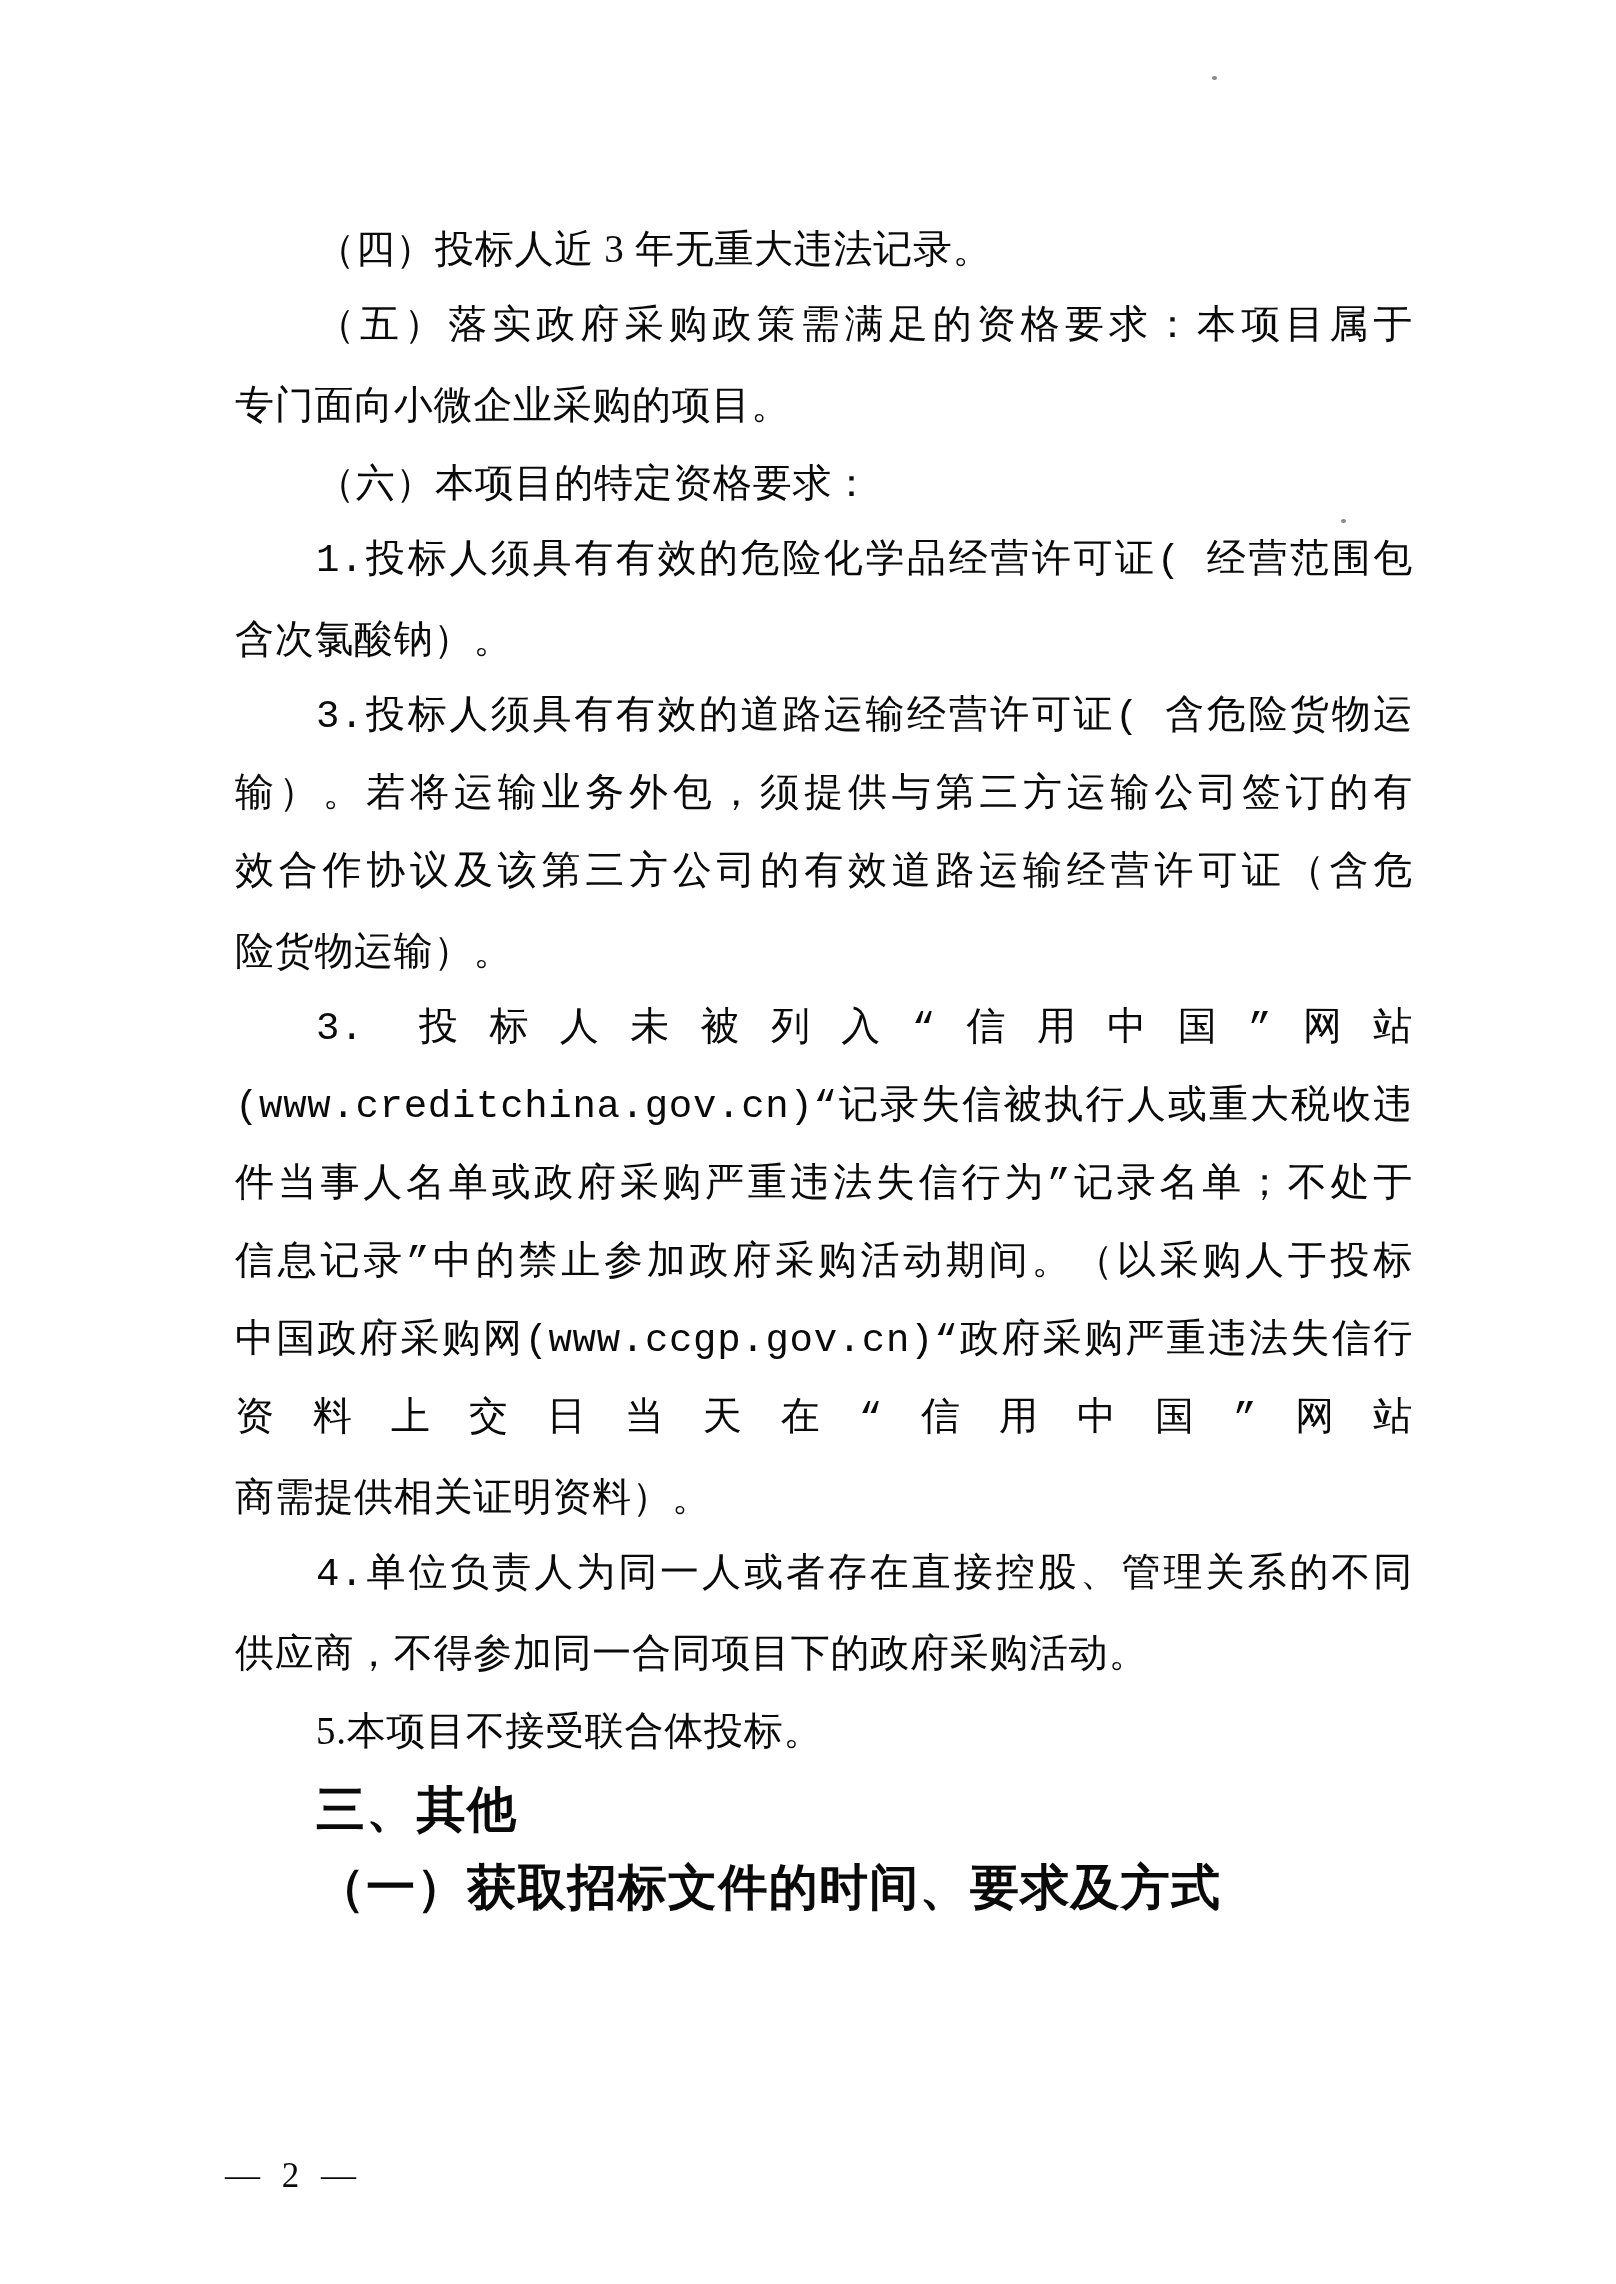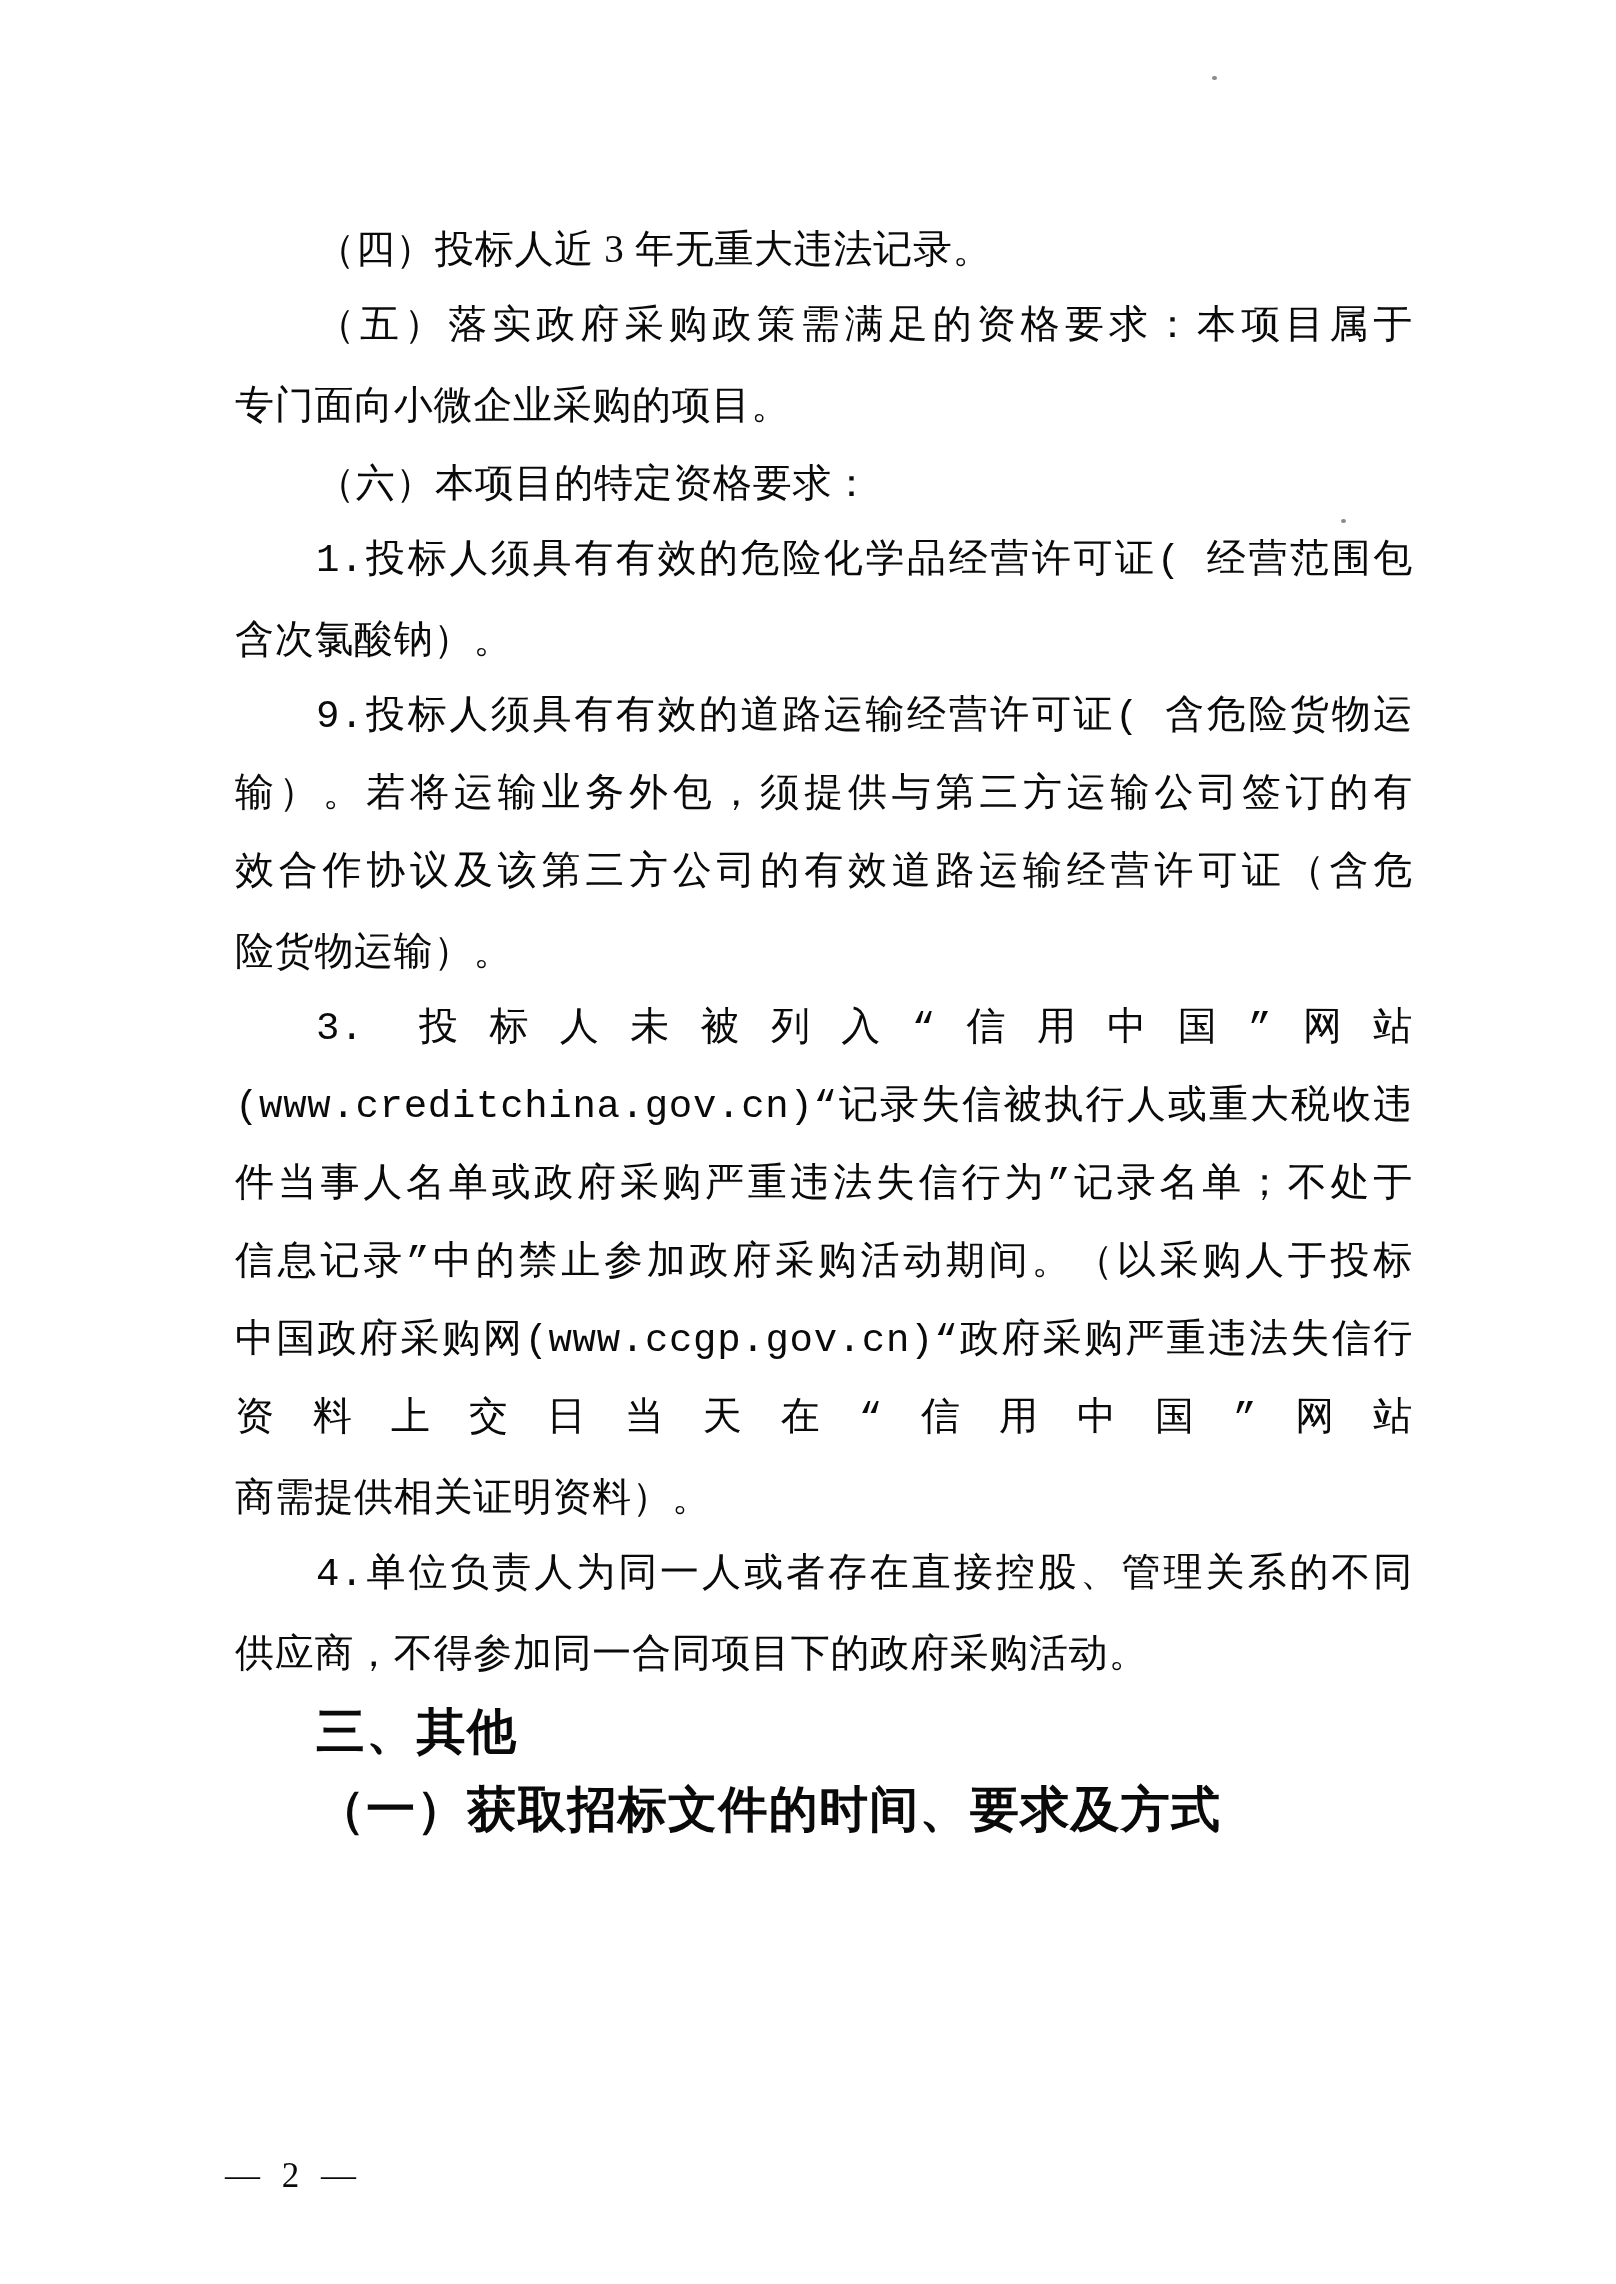--- a/index.html
+++ b/index.html
@@ -81,33 +81,34 @@
   <div class="speck speck-1"></div>
   <div class="speck speck-2"></div>
 
   <div class="text-block">
     <div class="line indent">（四）投标人近 3 年无重大违法记录。</div>
     <div class="line indent fill">（五）落实政府采购政策需满足的资格要求：本项目属于</div>
     <div class="line">专门面向小微企业采购的项目。</div>
     <div class="line indent">（六）本项目的特定资格要求：</div>
     <div class="line indent fill">1.投标人须具有有效的危险化学品经营许可证( 经营范围包</div>
     <div class="line">含次氯酸钠）。</div>
-    <div class="line indent fill">9.投标人须具有有效的道路运输经营许可证( 含危险货物运</div>
+    <div class="line indent fill">3.投标人须具有有效的道路运输经营许可证( 含危险货物运</div>
     <div class="line fill">输）。若将运输业务外包，须提供与第三方运输公司签订的有</div>
     <div class="line fill">效合作协议及该第三方公司的有效道路运输经营许可证（含危</div>
     <div class="line">险货物运输）。</div>
     <div class="line indent fill">3. 投标人未被列入“信用中国”网站</div>
     <div class="line fill">(www.creditchina.gov.cn)“记录失信被执行人或重大税收违法案</div>
     <div class="line fill">件当事人名单或政府采购严重违法失信行为”记录名单；不处于</div>
     <div class="line fill">信息记录”中的禁止参加政府采购活动期间。（以采购人于投标</div>
     <div class="line fill">中国政府采购网(www.ccgp.gov.cn)“政府采购严重违法失信行为</div>
     <div class="line fill">资料上交日当天在“信用中国”网站（www.creditchina.gov.cn）及</div>
     <div class="line">商需提供相关证明资料）。</div>
     <div class="line indent fill">4.单位负责人为同一人或者存在直接控股、管理关系的不同</div>
     <div class="line">供应商，不得参加同一合同项目下的政府采购活动。</div>
+    <div class="line indent">5.本项目不接受联合体投标。</div>
     <div class="line indent heading">三、其他</div>
     <div class="line indent heading">（一）获取招标文件的时间、要求及方式</div>
   </div>
 
   <div class="page-number">— 2 —</div>
 
 </div>
 
 
 </body></html>

